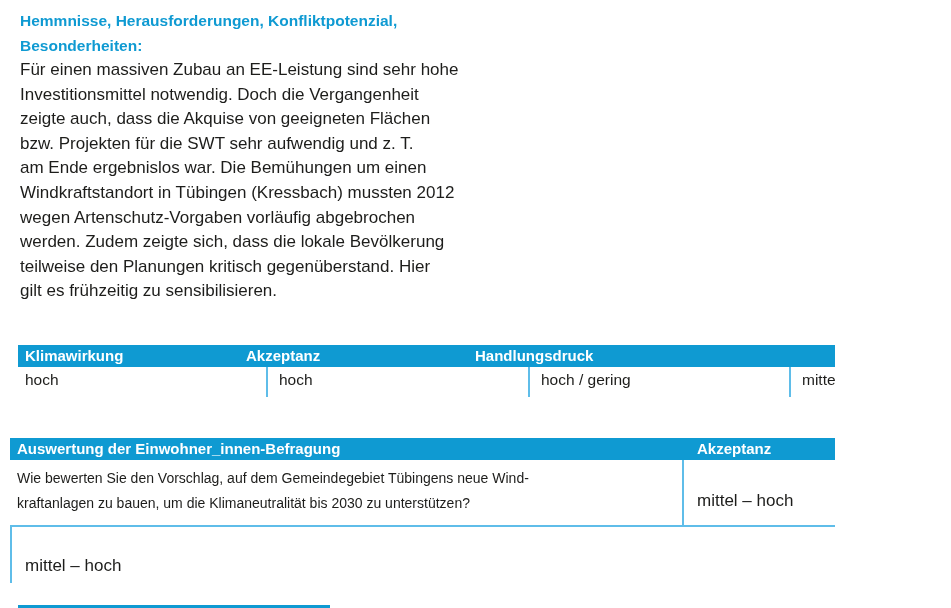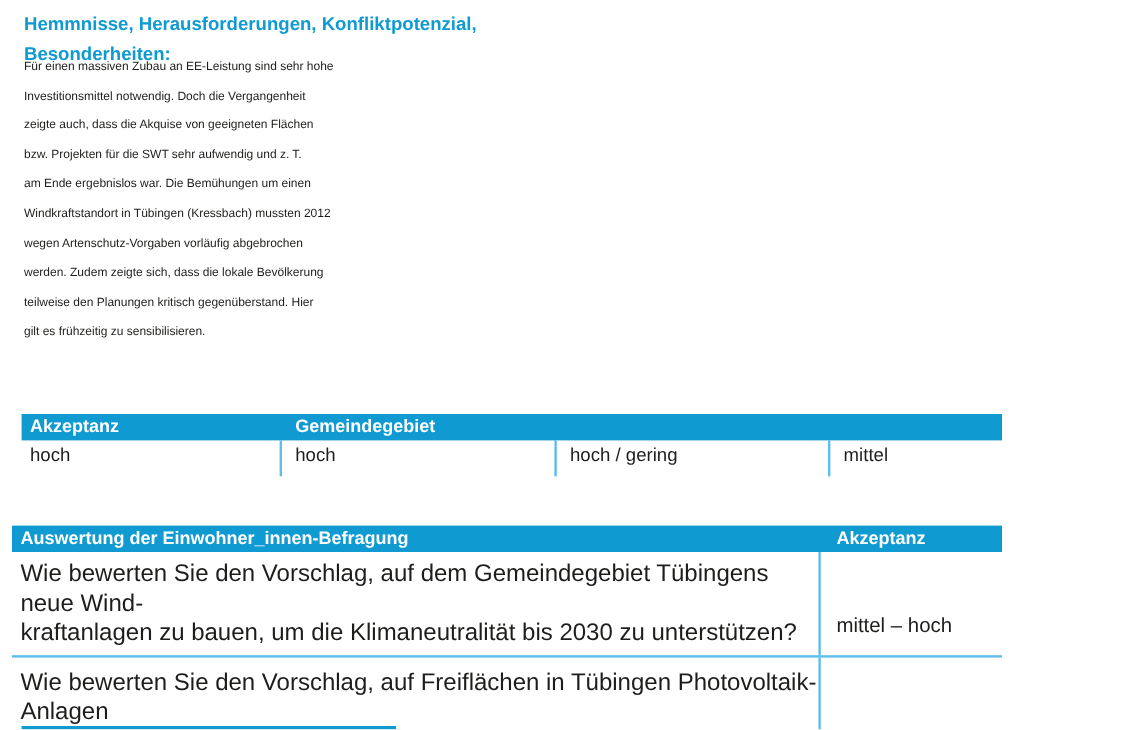--- a/index.html
+++ b/index.html
@@ -15,52 +15,52 @@
   }
   .page{position:relative;width:835px;height:608px;overflow:hidden;background:#fff;}
 
   .doc-heading{
     position:absolute;top:9px;left:20px;
     font-size:15.5px;font-weight:bold;line-height:24.5px;
     color:var(--accent);
     white-space:pre-line;
   }
   .doc-para{
-    position:absolute;top:44px;left:20px;width:540px;
-    font-size:10px;line-height:24.6px;
+    position:absolute;top:58px;left:20px;width:540px;
+    font-size:17px;line-height:24.6px;
     white-space:pre-line;
   }
 
   
   .t1{position:absolute;top:345px;left:18px;width:892px;}
   .t1-head{display:grid;grid-template-columns:215px 229px 228px 220px;background:var(--accent);height:22px;}
   .t1-head .cell{
     color:#fff;font-weight:bold;font-size:15px;line-height:22px;
     padding-left:7px;box-sizing:border-box;overflow:hidden;white-space:nowrap;
   }
   .t1-head .cell + .cell{padding-left:13px;}
-  .t1-body{display:grid;grid-template-columns:215px 229px 228px 220px;height:30px;}
+  .t1-body{display:grid;grid-template-columns:215px 229px 228px 220px;height:30px;gap:33px;}
   .t1-body .cell{
     font-size:15.5px;padding:4px 0 0 7px;box-sizing:border-box;white-space:nowrap;
   }
   .t1-body .cell + .cell{border-left:2px solid var(--separator);padding-left:11px;}
 
   
   .t2{position:absolute;top:438px;left:10px;width:892px;}
   .t2-head{display:grid;grid-template-columns:672px 220px;background:var(--accent);height:22px;}
   .t2-head .cell{
     color:#fff;font-weight:bold;font-size:15px;line-height:22px;
     padding-left:7px;box-sizing:border-box;white-space:nowrap;
   }
   .t2-head .cell + .cell{padding-left:15px;}
   .t2-row{display:grid;grid-template-columns:672px 220px;}
   .t2-row.first{min-height:65px;border-bottom:2px solid var(--separator);}
   .t2-row.second{min-height:56px;}
   .t2-row .q{
-    font-size:20px;line-height:24.5px;white-space:pre-line;
+    font-size:14px;line-height:24.5px;white-space:pre-line;
     padding:6px 0 6px 7px;box-sizing:border-box;
   }
   .t2-row.second .q{padding-top:9px;}
   .t2-row .a{
     border-left:2px solid var(--separator);
     display:flex;align-items:flex-end;
     font-size:17px;
     padding:0 0 14px 13px;box-sizing:border-box;white-space:nowrap;
   }
   .t2-row.second .a{padding-bottom:7px;}
@@ -82,43 +82,42 @@
 bzw. Projekten für die SWT sehr aufwendig und z. T.
 am Ende ergebnislos war. Die Bemühungen um einen
 Windkraftstandort in Tübingen (Kressbach) mussten 2012
 wegen Artenschutz-Vorgaben vorläufig abgebrochen
 werden. Zudem zeigte sich, dass die lokale Bevölkerung
 teilweise den Planungen kritisch gegenüberstand. Hier
 gilt es frühzeitig zu sensibilisieren.</div>
 
   <div class="t1">
     <div class="t1-head">
+      <div class="cell">Klimawirkung</div>
       <div class="cell">Akzeptanz</div>
-      <div class="cell">Gemeindegebiet</div>
+      <div class="cell">Handlungsdruck</div>
     </div>
     <div class="t1-body">
       <div class="cell">hoch</div>
       <div class="cell">hoch</div>
       <div class="cell">hoch / gering</div>
       <div class="cell">mittel</div>
     </div>
   </div>
 
   <div class="t2">
     <div class="t2-head">
       <div class="cell">Auswertung der Einwohner_innen-Befragung</div>
       <div class="cell">Akzeptanz</div>
     </div>
     <div class="t2-row first">
       <div class="q">Wie bewerten Sie den Vorschlag, auf dem Gemeindegebiet Tübingens neue Wind-
 kraftanlagen zu bauen, um die Klimaneutralität bis 2030 zu unterstützen?</div>
       <div class="a">mittel – hoch</div>
     </div>
     <div class="t2-row second">
-      <div class="q">Wie bewerten Sie den Vorschlag, auf Freiflächen in Tübingen Photovoltaik-Anlagen
-zu errichten?</div>
       <div class="a">mittel – hoch</div>
     </div>
   </div>
 
   <div class="cutbar"></div>
 
 </div>
 
 </body></html>

